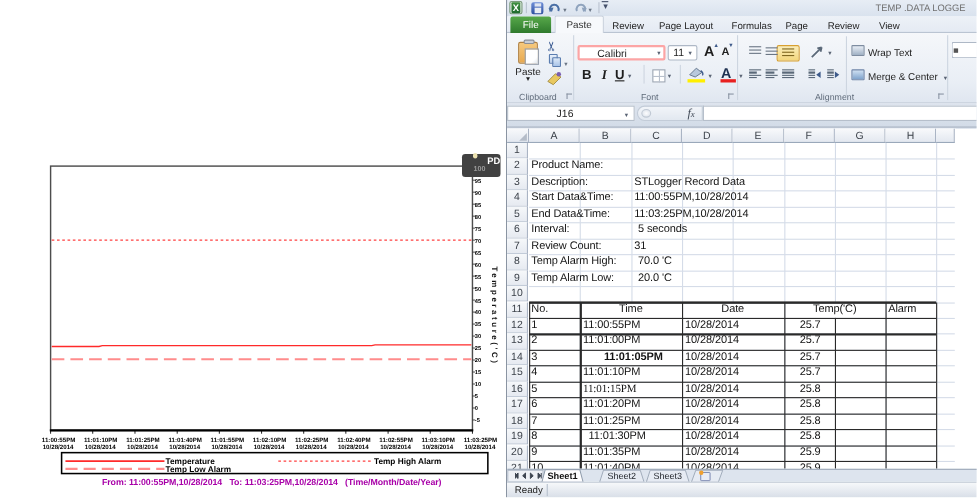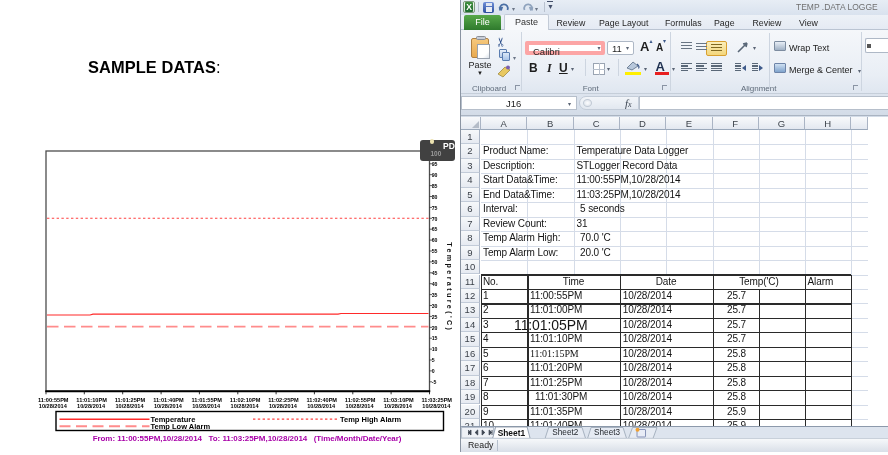--- a/index.html
+++ b/index.html
@@ -1,19 +1,18 @@
 <!DOCTYPE html>
 <html><head><meta charset="utf-8"><style>
 *{margin:0;padding:0;box-sizing:border-box}
 html,body{width:888px;height:455px;background:#fff;overflow:hidden}
 #page{position:relative;width:888px;height:455px;background:#fff;font-family:"Liberation Sans",sans-serif;overflow:hidden}
 .abs{position:absolute}
 </style></head><body>
 <div id="page">
-<div class="abs" style="left:88px;top:58px;font-size:16.4px;font-weight:bold;letter-spacing:.1px;color:#000">SAMPLE DATAS<span style="font-weight:normal">:</span></div>
 <svg class="abs" style="left:0;top:130px" width="460" height="325" viewBox="0 0 460 325">
 <rect x="46" y="21" width="383.5" height="240.3" fill="#fff" stroke="#4d4d4d" stroke-width="1.3"></rect>
 <line x1="45.3" y1="261.3" x2="430.2" y2="261.3" stroke="#000" stroke-width="2"></line>
 <line x1="47" y1="88.30000000000001" x2="428.5" y2="88.30000000000001" stroke="#ff4040" stroke-width="1.1" stroke-dasharray="2.4,2.4"></line>
 <path d="M47 185.0 L90 185.0 L93 184.2 L338 184.2 L341 183.5 L428.5 183.5" fill="none" stroke="#ff2a2a" stroke-width="1.2"></path>
 <line x1="47" y1="196.60000000000002" x2="428.5" y2="196.60000000000002" stroke="#ff8c8c" stroke-width="1.7" stroke-dasharray="11.5,5.5"></line>
 <line x1="429.5" y1="22.9" x2="432.0" y2="22.9" stroke="#333" stroke-width="0.8"></line>
 <text x="431.7" y="25.1" font-size="5.2" font-weight="bold" fill="#000">100</text>
 <line x1="429.5" y1="33.8" x2="432.0" y2="33.8" stroke="#333" stroke-width="0.8"></line>
 <text x="431.7" y="36.0" font-size="5.2" font-weight="bold" fill="#000">95</text>
@@ -153,21 +152,21 @@
 <div class="abs" style="left:466px;top:59.5px;width:28px;height:11px;font-size:9px;color:#1e1e1e;text-align:center">Paste</div>
 <div class="abs" style="left:477px;top:69.5px;font-size:6px;color:#1e1e1e">▼</div>
 <div class="abs" style="left:496px;top:35px;font-size:12px;color:#2d4f8a;transform:rotate(-90deg)">✂</div>
 <div class="abs" style="left:499px;top:49px;width:8px;height:9px;background:linear-gradient(#e8f0fa,#b8cce8);border:1px solid #5b7db0;border-radius:1px"></div>
 <div class="abs" style="left:502px;top:52px;width:8px;height:9px;background:linear-gradient(#dce9f8,#a9c4e8);border:1px solid #5b7db0;border-radius:1px"></div>
 <div class="abs" style="left:513px;top:53.5px;font-size:6px;color:#6b7686">▾</div>
 <svg class="abs" style="left:497px;top:65px" width="15" height="13">
       <path d="M1 9 L8 2 L13 5 L6 12 Z" fill="#e8c860" stroke="#a08a40" stroke-width="0.8"></path>
       <circle cx="11" cy="2.5" r="2" fill="#7a5fb0"></circle>
     </svg>
-<div class="abs" style="left:525px;top:40.5px;width:80px;height:14px;background:#fff;border:4px solid #fca5a5;border-radius:2px;font-size:9.5px;color:#1e1e1e;padding-left:4px;line-height:13px">Calibri</div>
+<div class="abs" style="left:525px;top:40.5px;width:80px;height:14px;background:#fff;border:2px solid #fca5a5;border-radius:2px;font-size:9.5px;color:#1e1e1e;padding-left:16px;line-height:13px">Calibri</div>
 <div class="abs" style="left:597.5px;top:44px;font-size:6px;color:#5a6474">▾</div>
 <div class="abs" style="left:607px;top:40.5px;width:27px;height:14px;background:#fff;border:1px solid #aeb8c6;border-radius:2px;font-size:9.5px;color:#1e1e1e;padding-left:4px;line-height:13px">11</div>
 <div class="abs" style="left:626px;top:44px;font-size:6px;color:#5a6474">▾</div>
 <div class="abs" style="left:640px;top:38.5px;font-size:13px;font-weight:bold;color:#1e1e1e">A</div>
 <div class="abs" style="left:649.5px;top:36.5px;font-size:6px;color:#3e5a8a">▴</div>
 <div class="abs" style="left:656px;top:42px;font-size:10px;font-weight:bold;color:#1e1e1e">A</div>
 <div class="abs" style="left:663px;top:37px;font-size:6px;color:#3e5a8a">▾</div>
 <div class="abs" style="left:529px;top:61px;font-size:12px;font-weight:bold;color:#1e1e1e">B</div>
 <div class="abs" style="left:547px;top:61px;font-size:12px;font-style:italic;font-weight:bold;color:#1e1e1e;font-family:'Liberation Serif',serif">I</div>
 <div class="abs" style="left:559px;top:61px;font-size:12px;font-weight:bold;text-decoration:underline;color:#1e1e1e">U</div>
@@ -296,21 +295,20 @@
 <div class="abs" style="left:480.8px;top:317.9px;width:387.7px;height:1px;background:#d5dce8"></div>
 <div class="abs" style="left:480.8px;top:332.3px;width:387.7px;height:1px;background:#d5dce8"></div>
 <div class="abs" style="left:480.8px;top:346.8px;width:387.7px;height:1px;background:#d5dce8"></div>
 <div class="abs" style="left:480.8px;top:361.2px;width:387.7px;height:1px;background:#d5dce8"></div>
 <div class="abs" style="left:480.8px;top:375.6px;width:387.7px;height:1px;background:#d5dce8"></div>
 <div class="abs" style="left:480.8px;top:390.1px;width:387.7px;height:1px;background:#d5dce8"></div>
 <div class="abs" style="left:480.8px;top:404.6px;width:387.7px;height:1px;background:#d5dce8"></div>
 <div class="abs" style="left:480.8px;top:419.0px;width:387.7px;height:1px;background:#d5dce8"></div>
 <div class="abs" style="left:480.8px;top:433.4px;width:387.7px;height:1px;background:#d5dce8"></div>
 <div class="abs" style="left:483px;top:144.4px;height:14.5px;line-height:14.5px;font-size:10px;color:#141414;white-space:nowrap;letter-spacing:-0.1px;">Product Name:</div>
-<div class="abs" style="left:576.5px;top:144.4px;height:14.5px;line-height:14.5px;font-size:10px;color:#141414;white-space:nowrap;letter-spacing:-0.1px;">Temperature Data Logger</div>
 <div class="abs" style="left:483px;top:158.9px;height:14.4px;line-height:14.4px;font-size:10px;color:#141414;white-space:nowrap;letter-spacing:-0.1px;">Description:</div>
 <div class="abs" style="left:576.5px;top:158.9px;height:14.4px;line-height:14.4px;font-size:10px;color:#141414;white-space:nowrap;letter-spacing:-0.1px;">STLogger Record Data</div>
 <div class="abs" style="left:483px;top:173.3px;height:14.5px;line-height:14.5px;font-size:10px;color:#141414;white-space:nowrap;letter-spacing:-0.1px;">Start Data&amp;Time:</div>
 <div class="abs" style="left:576.5px;top:173.3px;height:14.5px;line-height:14.5px;font-size:10px;color:#141414;white-space:nowrap;letter-spacing:-0.1px;">11:00:55PM,10/28/2014</div>
 <div class="abs" style="left:483px;top:187.8px;height:14.4px;line-height:14.4px;font-size:10px;color:#141414;white-space:nowrap;letter-spacing:-0.1px;">End Data&amp;Time:</div>
 <div class="abs" style="left:576.5px;top:187.8px;height:14.4px;line-height:14.4px;font-size:10px;color:#141414;white-space:nowrap;letter-spacing:-0.1px;">11:03:25PM,10/28/2014</div>
 <div class="abs" style="left:483px;top:202.2px;height:14.4px;line-height:14.4px;font-size:10px;color:#141414;white-space:nowrap;letter-spacing:-0.1px;">Interval:</div>
 <div class="abs" style="left:580px;top:202.2px;height:14.4px;line-height:14.4px;font-size:10px;color:#141414;white-space:nowrap;letter-spacing:-0.1px;">5 seconds</div>
 <div class="abs" style="left:483px;top:216.7px;height:14.5px;line-height:14.5px;font-size:10px;color:#141414;white-space:nowrap;letter-spacing:-0.1px;">Review Count:</div>
 <div class="abs" style="left:576.5px;top:216.7px;height:14.5px;line-height:14.5px;font-size:10px;color:#141414;white-space:nowrap;letter-spacing:-0.1px;">31</div>
@@ -325,21 +323,21 @@
 <div class="abs" style="left:807.5px;top:274.5px;height:14.4px;line-height:14.4px;font-size:10px;color:#141414;white-space:nowrap;letter-spacing:-0.1px;">Alarm</div>
 <div class="abs" style="left:483px;top:288.9px;height:14.4px;line-height:14.4px;font-size:10px;color:#141414;white-space:nowrap;letter-spacing:-0.1px;">1</div>
 <div class="abs" style="left:530px;top:288.9px;height:14.4px;line-height:14.4px;font-size:10px;color:#141414;white-space:nowrap;letter-spacing:-0.1px;">11:00:55PM</div>
 <div class="abs" style="left:622.8px;top:288.9px;height:14.4px;line-height:14.4px;font-size:10px;color:#141414;white-space:nowrap;letter-spacing:-0.1px;">10/28/2014</div>
 <div class="abs" style="left:736.5px;top:288.9px;height:14.4px;line-height:14.4px;font-size:10px;color:#141414;white-space:nowrap;letter-spacing:-0.1px;transform:translateX(-50%)">25.7</div>
 <div class="abs" style="left:483px;top:303.4px;height:14.5px;line-height:14.5px;font-size:10px;color:#141414;white-space:nowrap;letter-spacing:-0.1px;">2</div>
 <div class="abs" style="left:530px;top:303.4px;height:14.5px;line-height:14.5px;font-size:10px;color:#141414;white-space:nowrap;letter-spacing:-0.1px;">11:01:00PM</div>
 <div class="abs" style="left:622.8px;top:303.4px;height:14.5px;line-height:14.5px;font-size:10px;color:#141414;white-space:nowrap;letter-spacing:-0.1px;">10/28/2014</div>
 <div class="abs" style="left:736.5px;top:303.4px;height:14.5px;line-height:14.5px;font-size:10px;color:#141414;white-space:nowrap;letter-spacing:-0.1px;transform:translateX(-50%)">25.7</div>
 <div class="abs" style="left:483px;top:317.9px;height:14.4px;line-height:14.4px;font-size:10px;color:#141414;white-space:nowrap;letter-spacing:-0.1px;">3</div>
-<div class="abs" style="left:514px;top:317.9px;height:14.4px;line-height:14.4px;font-size:14px;color:#141414;white-space:nowrap;letter-spacing:-0.1px;">11:01:05PM</div>
+<div class="abs" style="left:549px;top:317.9px;height:14.4px;line-height:14.4px;font-size:10px;color:#141414;white-space:nowrap;letter-spacing:-0.1px;font-weight:bold;">11:01:05PM</div>
 <div class="abs" style="left:622.8px;top:317.9px;height:14.4px;line-height:14.4px;font-size:10px;color:#141414;white-space:nowrap;letter-spacing:-0.1px;">10/28/2014</div>
 <div class="abs" style="left:736.5px;top:317.9px;height:14.4px;line-height:14.4px;font-size:10px;color:#141414;white-space:nowrap;letter-spacing:-0.1px;transform:translateX(-50%)">25.7</div>
 <div class="abs" style="left:483px;top:332.3px;height:14.4px;line-height:14.4px;font-size:10px;color:#141414;white-space:nowrap;letter-spacing:-0.1px;">4</div>
 <div class="abs" style="left:530px;top:332.3px;height:14.4px;line-height:14.4px;font-size:10px;color:#141414;white-space:nowrap;letter-spacing:-0.1px;">11:01:10PM</div>
 <div class="abs" style="left:622.8px;top:332.3px;height:14.4px;line-height:14.4px;font-size:10px;color:#141414;white-space:nowrap;letter-spacing:-0.1px;">10/28/2014</div>
 <div class="abs" style="left:736.5px;top:332.3px;height:14.4px;line-height:14.4px;font-size:10px;color:#141414;white-space:nowrap;letter-spacing:-0.1px;transform:translateX(-50%)">25.7</div>
 <div class="abs" style="left:483px;top:346.8px;height:14.4px;line-height:14.4px;font-size:10px;color:#141414;white-space:nowrap;letter-spacing:-0.1px;">5</div>
 <div class="abs" style="left:530px;top:346.8px;height:14.4px;line-height:14.4px;font-size:10px;color:#141414;white-space:nowrap;letter-spacing:-0.1px;font-family:Liberation Serif, serif;">11:01:15PM</div>
 <div class="abs" style="left:622.8px;top:346.8px;height:14.4px;line-height:14.4px;font-size:10px;color:#141414;white-space:nowrap;letter-spacing:-0.1px;">10/28/2014</div>
 <div class="abs" style="left:736.5px;top:346.8px;height:14.4px;line-height:14.4px;font-size:10px;color:#141414;white-space:nowrap;letter-spacing:-0.1px;transform:translateX(-50%)">25.8</div>

